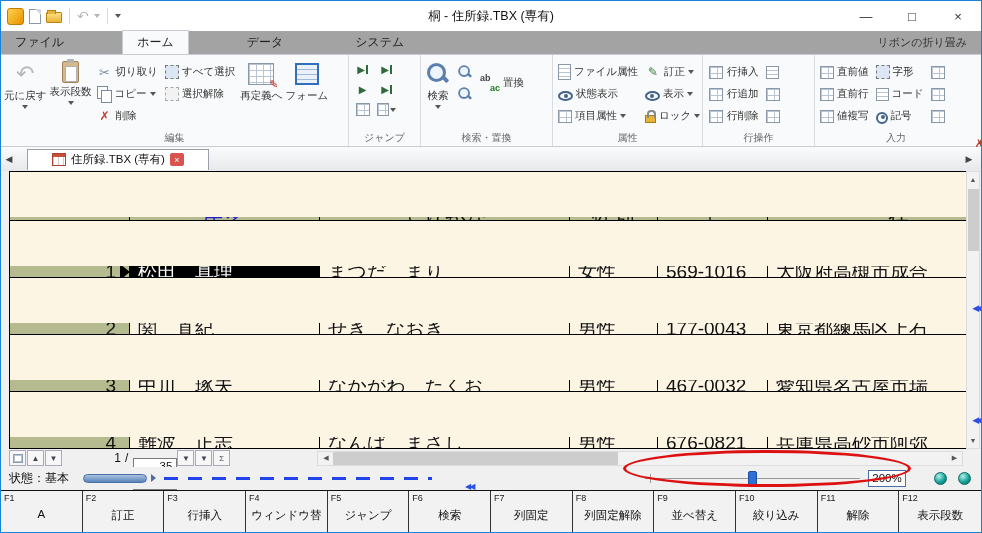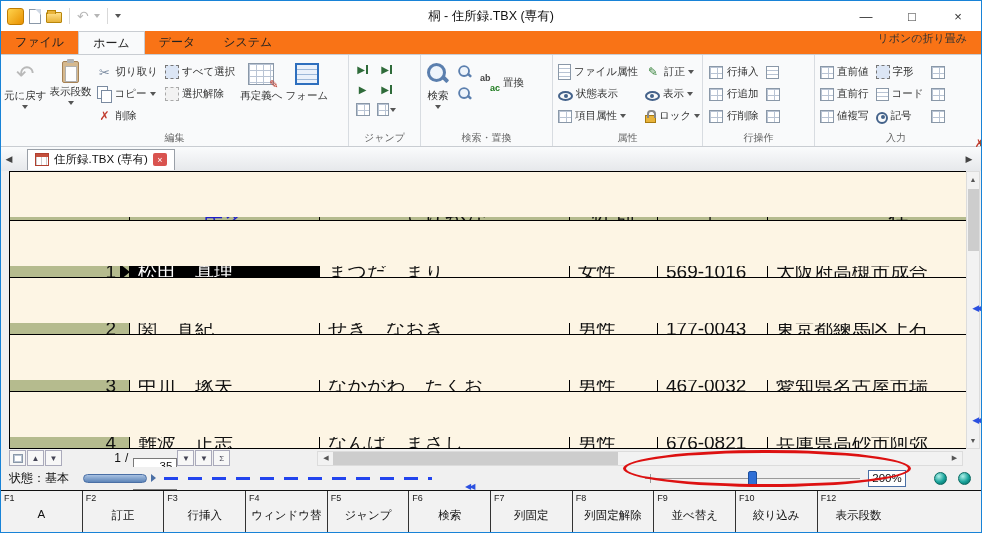--- a/index.html
+++ b/index.html
@@ -24,22 +24,22 @@
   .g-undo { color:#b9b9b9; font-size:14px; line-height:1; }
   .caret { width:0; height:0; border-left:3.5px solid transparent; border-right:3.5px solid transparent;
            border-top:4px solid #555; }
   .caret.dis { border-top-color:#b5b5b5; }
   .tb-title { position:absolute; left:0; right:0; text-align:center; font-size:12.5px; color:#111; }
   .tb-controls { margin-left:auto; display:flex; height:100%; z-index:2; }
   .tb-btn { width:46px; height:100%; display:flex; align-items:center; justify-content:center;
             font-size:13px; color:#333; }
 
   
-  .tabstrip { position:absolute; left:0; top:30px; width:100%; height:23px; background:#f97316;
-              display:flex; align-items:flex-start; }
+  .tabstrip { position:absolute; left:0; top:30px; width:100%; height:23px; background:#a3a3a3;
+              display:flex; align-items:center;gap:44px; }
   .rtab { padding:3px 14px 4px; font-size:12px; color:#222; }
   .rtab.active { background:#f9fafb; border:1px solid #c9cdd2; border-bottom:1px solid #f9fafb;
                  margin-bottom:-1px; }
   .collapse-lbl { margin-left:auto; padding-right:14px; font-size:11px; color:#333; }
 
   
   .ribbon { position:absolute; left:0; top:53px; width:100%; height:93px; background:#f9fafb;
             border-top:1px solid #c9cdd2; border-bottom:1px solid #c9cdd2; display:flex; }
   .rgroup { height:100%; border-right:1px solid #d8dce1; display:flex; flex-direction:column; flex:none; }
   .rg-content { flex:1; display:flex; align-items:flex-start; padding:3px 3px 0 3px; gap:3px; }
@@ -101,21 +101,21 @@
   .bar { width:2px; height:9px; background:#2f6b3a; }
   .jbtn { width:21px; height:17px; display:flex; align-items:center; justify-content:center; gap:1px;
           border:1px solid transparent; }
   .lamp { width:13px; height:13px; border-radius:50%; border:1px solid #0a6a62;
           background:radial-gradient(circle at 35% 30%, #aef0e8, #18a39b 55%, #045f5a); flex:none; }
 
   
   .docbar { position:absolute; left:0; top:146px; width:100%; height:24px;
             background:linear-gradient(#fafbfc,#e6e8eb); display:flex; align-items:center; }
   .doc-arrow { width:16px; text-align:center; color:#444; font-size:9px; }
-  .doctab { display:flex; align-items:center; gap:5px; height:21px; margin-left:10px; padding:0 7px;
+  .doctab { display:flex; align-items:center; gap:5px; height:21px; margin-left:10px; padding:0 24px;
             background:#fff; border:1px solid #9aa0a8; border-bottom:none; font-size:11.5px; }
   .doctab-ic { width:14px; height:13px; background:#fff; border:1px solid #b04030;
                background-image:linear-gradient(#c5503c 3px,transparent 3px),
                                 linear-gradient(90deg,#ccc 1px,transparent 1px);
                background-size:100% 100%,5px 100%; }
   .tab-close { width:14px; height:13px; background:#d9534f; color:#fff; font-size:9px;
                display:flex; align-items:center; justify-content:center; border-radius:2px; }
   .doc-arrow.right { margin-left:auto; margin-right:4px; }
 
   
@@ -598,18 +598,22 @@
     </div>
     <div class="fk">
       <span class="fk-key">F9</span>
       <span class="fk-label">並べ替え</span>
     </div>
     <div class="fk">
       <span class="fk-key">F10</span>
       <span class="fk-label">絞り込み</span>
     </div>
     <div class="fk">
+      <span class="fk-key">F11</span>
+      <span class="fk-label">解除</span>
+    </div>
+    <div class="fk">
       <span class="fk-key">F12</span>
       <span class="fk-label">表示段数</span>
     </div>
   </div>
 
 </div>
 
 </body></html>

